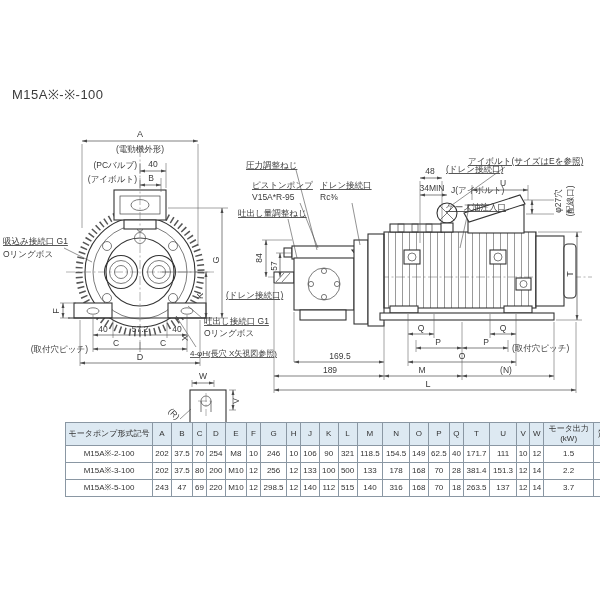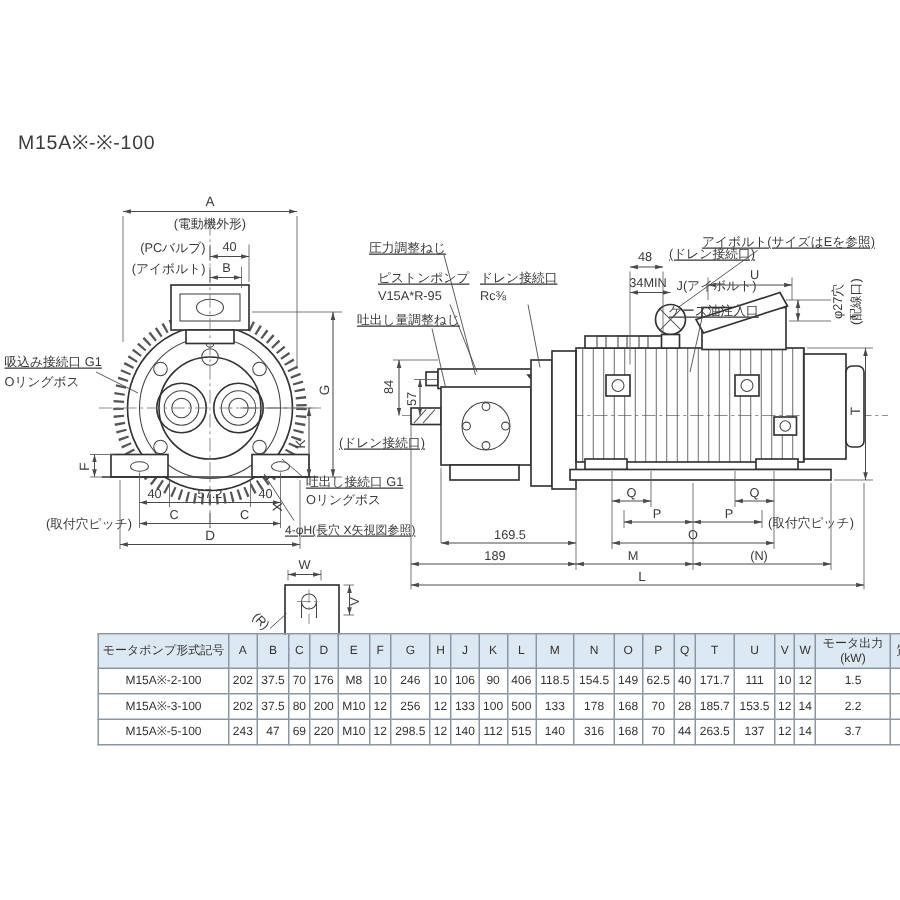--- a/index.html
+++ b/index.html
@@ -349,28 +349,28 @@
             <th>モータ出力<br>(kW)</th>
             <th>質量(kg)</th>
           </tr>
     </thead>
     <tbody>
           <tr>
             <td>M15A※-2-100</td>
             <td>202</td>
             <td>37.5</td>
             <td>70</td>
-            <td>176</td>
+            <td>254</td>
             <td>M8</td>
             <td>10</td>
             <td>246</td>
             <td>10</td>
             <td>106</td>
             <td>90</td>
-            <td>406</td>
+            <td>321</td>
             <td>118.5</td>
             <td>154.5</td>
             <td>149</td>
             <td>62.5</td>
             <td>40</td>
             <td>171.7</td>
             <td>111</td>
             <td>10</td>
             <td>12</td>
             <td>1.5</td>
@@ -387,22 +387,22 @@
             <td>256</td>
             <td>12</td>
             <td>133</td>
             <td>100</td>
             <td>500</td>
             <td>133</td>
             <td>178</td>
             <td>168</td>
             <td>70</td>
             <td>28</td>
-            <td>185.7</td>
-            <td>153.5</td>
+            <td>381.4</td>
+            <td>151.3</td>
             <td>12</td>
             <td>14</td>
             <td>2.2</td>
             <td>45</td>
           </tr>
           <tr>
             <td>M15A※-5-100</td>
             <td>243</td>
             <td>47</td>
             <td>69</td>
@@ -411,21 +411,21 @@
             <td>12</td>
             <td>298.5</td>
             <td>12</td>
             <td>140</td>
             <td>112</td>
             <td>515</td>
             <td>140</td>
             <td>316</td>
             <td>168</td>
             <td>70</td>
-            <td>44</td>
+            <td>18</td>
             <td>263.5</td>
             <td>137</td>
             <td>12</td>
             <td>14</td>
             <td>3.7</td>
             <td>77</td>
           </tr>
         </tbody>
   </table>
 </div>

